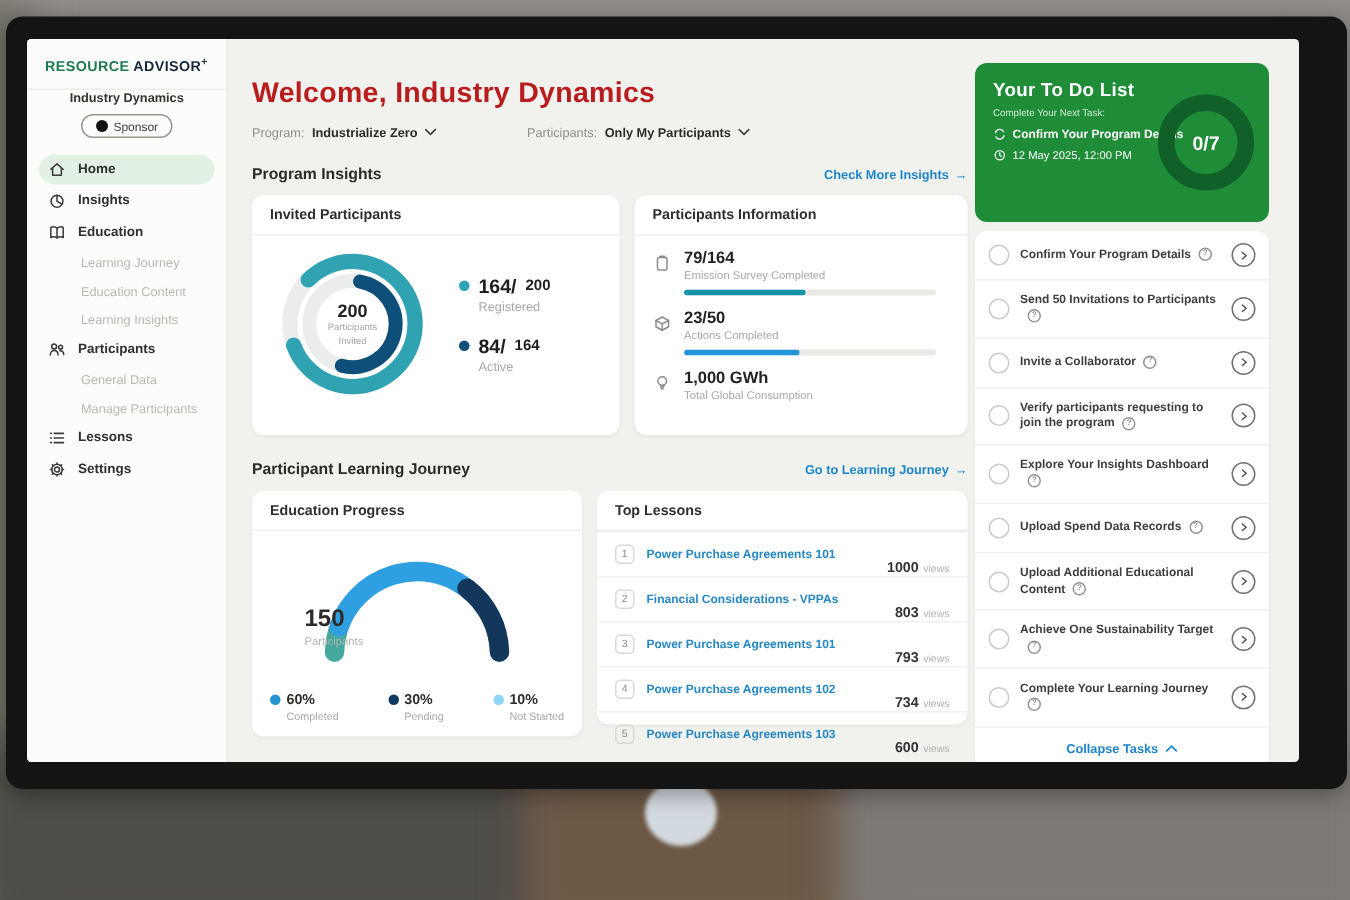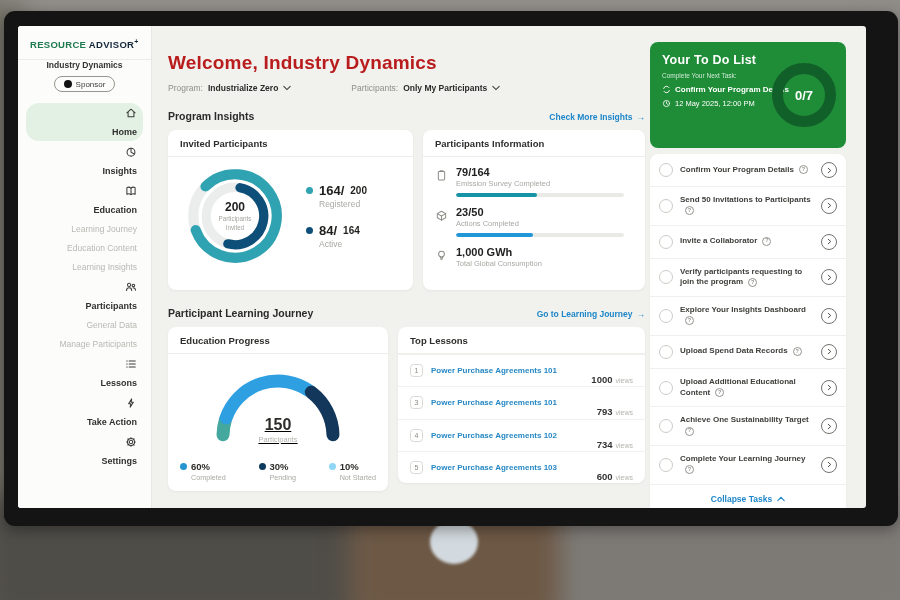--- a/index.html
+++ b/index.html
@@ -30,22 +30,22 @@
   .logo { padding:0 12px; font-size:9.5px; font-weight:bold; letter-spacing:.3px; white-space:nowrap; }
   .logo .p1 { color:#1d7a4f; }
   .logo .p2 { color:#15273b; }
   .logo sup { font-size:7px; color:#15273b; }
   .side-divider { border:none; border-top:1px solid #ebebe7; margin-top:9px; }
   .org { text-align:center; margin-top:0; font-size:8.5px; font-weight:bold; color:#333330; }
   .badge { display:flex; width:fit-content; margin:6px auto 0; align-items:center; gap:4px;
            border:1px solid #97978f; border-radius:10px; padding:2.5px 9px; font-size:8px; color:#3c3c3a; }
   .badge-dot { width:8px; height:8px; border-radius:50%; background:#111; }
   .menu { margin-top:11px; }
-  .mi { display:flex; align-items:flex-end; gap:8px; margin:1px 8px; padding:4px 6px;
-        font-size:9px; font-weight:bold; color:#30302e; border-radius:13px; cursor:pointer;flex-direction:column; }
+  .mi { display:flex; align-items:flex-start; gap:8px; margin:1px 8px; padding:4px 6px;
+        font-size:9px; font-weight:bold; color:#30302e; border-radius:13px; cursor:pointer; }
   .mi.active { background:#e2f1e3; }
   .mi svg { flex-shrink:0; color:#3a3a38; }
   .mi.sub { padding-left:28px; color:#b8b8b3; font-weight:normal; font-size:8.5px; }
 
   
   .main { flex:1; padding:0 5px 0 16px; min-width:0; }
   .welcome { margin-top:26px; font-size:19px; font-weight:bold; color:#b91c1c; letter-spacing:.2px; }
   .filters { display:flex; gap:60px; margin-top:9px; align-items:center; }
   .filter { display:flex; align-items:center; gap:5px; font-size:8.5px; color:#8e8e8a; cursor:pointer; }
   .filter b { color:#2b2b29; }
@@ -81,21 +81,21 @@
   .m-txt { margin-left:8px; }
   .m-val { font-size:11px; font-weight:bold; color:#222; }
   .m-label { font-size:7.5px; color:#a8a8a3; margin-top:1px; }
   .m-bar { width:168px; height:4px; background:#e9e9e6; border-radius:2px; margin-top:5px; overflow:hidden; }
   .m-fill { height:100%; border-radius:2px; }
 
   
   .card-edu { width:220px; height:164px; }
   .edu-body { position:relative; height:129px; }
   .gauge-wrap { position:relative; width:150px; height:84px; margin:6px auto 0; }
-  .gauge-center { position:absolute; left:0; right:0; bottom:0; text-align:center;text-decoration:underline; }
+  .gauge-center { position:absolute; left:0; right:0; bottom:12px; text-align:left; }
   .gauge-center .v { font-size:16px; font-weight:bold; color:#2c2c2a; }
   .gauge-center .l { font-size:7.5px; color:#b3b3ae; margin-top:1px; }
   .glegend { position:absolute; left:12px; right:12px; bottom:7px; display:flex; justify-content:space-between; }
   .gl-top { display:flex; align-items:center; gap:4px; }
   .gl-val { font-size:9.5px; font-weight:bold; color:#2c2c2a; }
   .gl-label { font-size:7.2px; color:#a8a8a3; margin:1px 0 0 11px; }
 
   
   .card-lessons { flex:1; height:156px; display:flex; flex-direction:column; }
   .lesson { display:flex; align-items:center; padding:0 12px; flex:1; border-top:1px solid #f1f1ee; cursor:default; }
@@ -207,26 +207,20 @@
           </div>
       <div class="mi">
         <svg width="12" height="12" viewBox="0 0 14 14" fill="none" stroke="currentColor" stroke-width="1.2" stroke-linecap="round" stroke-linejoin="round">
               <path d="M4.8 3.4 H12 M4.8 7 H12 M4.8 10.6 H12"></path>
               <path d="M2 3.4 H2.6 M2 7 H2.6 M2 10.6 H2.6"></path>
             </svg>
         <span>Lessons</span>
       </div>
       <div class="mi">
         <svg width="12" height="12" viewBox="0 0 14 14" fill="none" stroke="currentColor" stroke-width="1.2" stroke-linecap="round" stroke-linejoin="round">
-              <path d="M7.8 2.2 L4.2 7.8 H6.8 L6 11.8 L9.8 6.2 H7.2 Z"></path>
-            </svg>
-        <span>Take Action</span>
-      </div>
-      <div class="mi">
-        <svg width="12" height="12" viewBox="0 0 14 14" fill="none" stroke="currentColor" stroke-width="1.2" stroke-linecap="round" stroke-linejoin="round">
               <circle cx="7" cy="7" r="2"></circle>
               <circle cx="7" cy="7" r="4.1"></circle>
               <path d="M7 1.9 V2.9 M7 11.1 V12.1 M1.9 7 H2.9 M11.1 7 H12.1 M3.4 3.4 L4.1 4.1 M9.9 9.9 L10.6 10.6 M10.6 3.4 L9.9 4.1 M4.1 9.9 L3.4 10.6"></path>
             </svg>
         <span>Settings</span>
       </div>
     </div>
   </div>
 
   <div class="main">
@@ -392,20 +386,28 @@
         <div class="card-h">Top Lessons</div>
         <div class="lesson">
           <span class="rank">1</span>
           <span class="l-title">Power Purchase Agreements 101</span>
           <span class="l-right">
                 <span class="l-views">1000</span>
                 <span class="l-suffix">views</span>
               </span>
         </div>
         <div class="lesson">
+          <span class="rank">2</span>
+          <span class="l-title">Financial Considerations - VPPAs</span>
+          <span class="l-right">
+                <span class="l-views">803</span>
+                <span class="l-suffix">views</span>
+              </span>
+        </div>
+        <div class="lesson">
           <span class="rank">3</span>
           <span class="l-title">Power Purchase Agreements 101</span>
           <span class="l-right">
                 <span class="l-views">793</span>
                 <span class="l-suffix">views</span>
               </span>
         </div>
         <div class="lesson">
           <span class="rank">4</span>
           <span class="l-title">Power Purchase Agreements 102</span>

